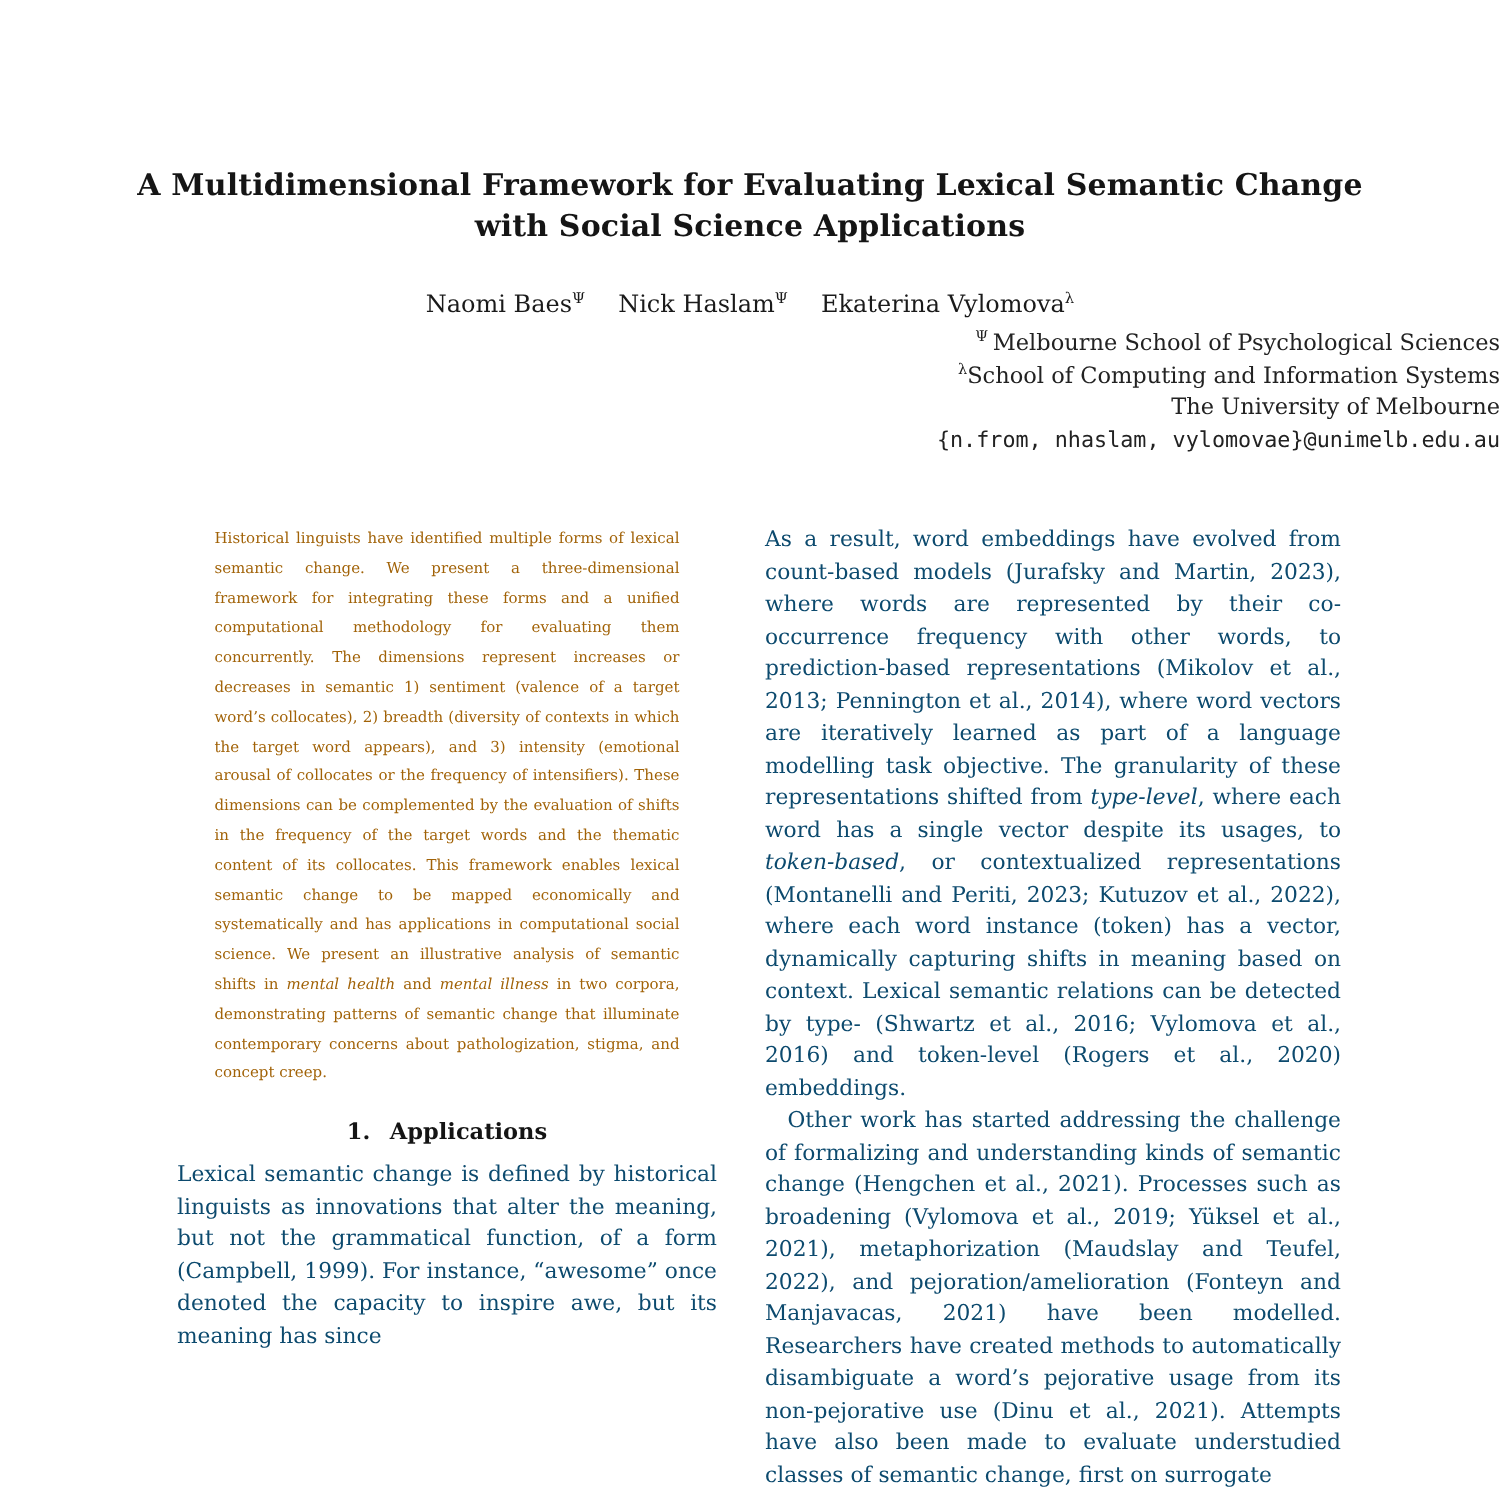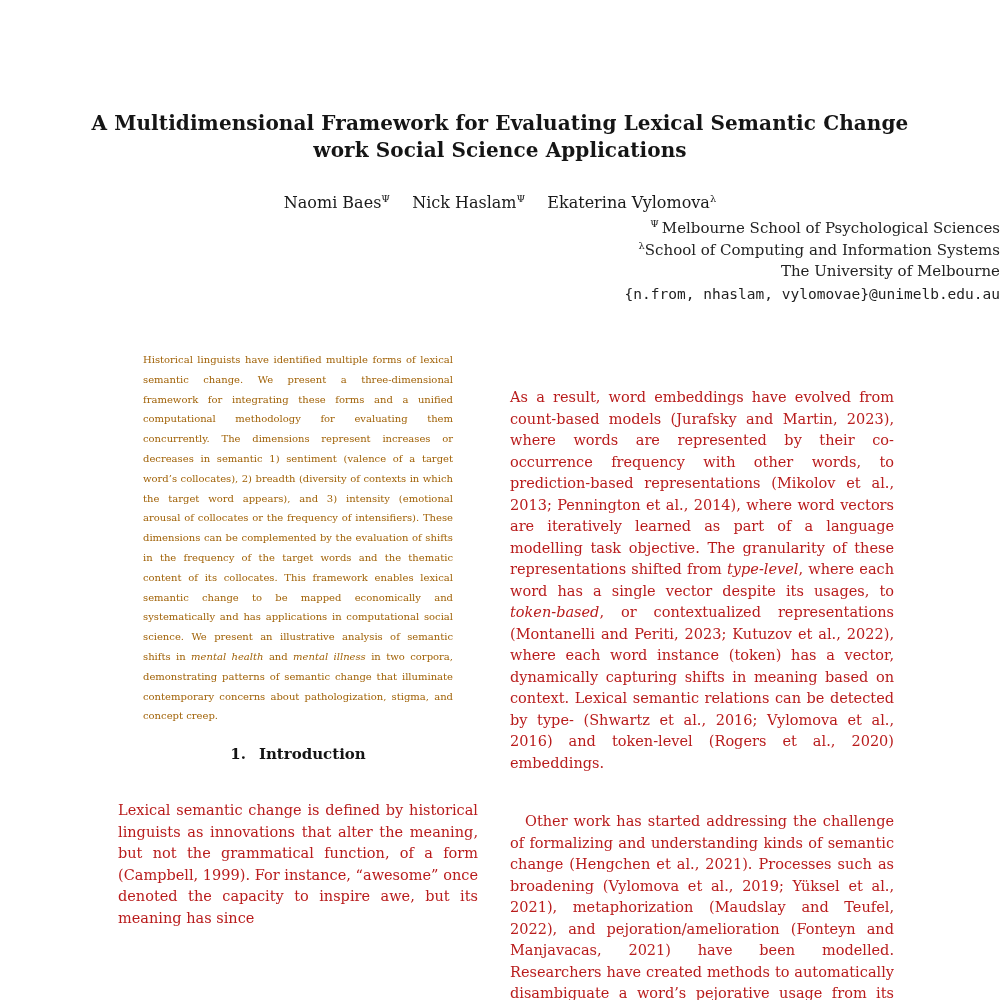--- a/index.html
+++ b/index.html
@@ -50,34 +50,34 @@
 
   
   .section-heading {
     margin-top: 19px; margin-bottom: 10px;
     text-align: center; font-weight: bold; font-size: 15px; color: #141414;
   }
   .section-number { margin-right: 13px; }
 
   
   .body-par {
-    font-size: 14.5px; line-height: 21.5px; text-align: justify; color: #b91c1c; margin-top: 37px;
+    font-size: 14.5px; line-height: 21.5px; text-align: justify; color: #0c4a6e;
   }
   .body-par.indent { text-indent: 15px; }
   .it { font-style: italic; }
   sup { line-height: 0; }
 </style>
 </head>
 <body>
 
 <div class="page">
 
   <div class="header">
     <div class="title-line">A Multidimensional Framework for Evaluating Lexical Semantic Change</div>
-    <div class="title-line">work Social Science Applications</div>
+    <div class="title-line">with Social Science Applications</div>
 
     <div class="authors">
       <span class="author"><span>Naomi Baes</span><sup>Ψ</sup></span>
       <span class="author"><span>Nick Haslam</span><sup>Ψ</sup></span>
       <span class="author"><span>Ekaterina Vylomova</span><sup>λ</sup></span>
     </div>
 
     <div class="affiliations">
       <div class="affil-line"><sup>Ψ </sup><span>Melbourne School of Psychological Sciences</span></div>
       <div class="affil-line"><sup>λ</sup><span>School of Computing and Information Systems</span></div>
@@ -87,21 +87,21 @@
   </div>
 
   <div class="columns">
 
     <div class="col-left">
       <div class="abstract-wrap">
         <div class="abstract-body"><span>Historical linguists have identified multiple forms of lexical semantic change. We present a three-dimensional framework for integrating these forms and a unified computational methodology for evaluating them concurrently. The dimensions represent increases or decreases in semantic 1) sentiment (valence of a target word’s collocates), 2) breadth (diversity of contexts in which the target word appears), and 3) intensity (emotional arousal of collocates or the frequency of intensifiers). These dimensions can be complemented by the evaluation of shifts in the frequency of the target words and the thematic content of its collocates. This framework enables lexical semantic change to be mapped economically and systematically and has applications in computational social science. We present an illustrative analysis of semantic shifts in </span><span class="it">mental health</span><span> and </span><span class="it">mental illness</span><span> in two corpora, demonstrating patterns of semantic change that illuminate contemporary concerns about pathologization, stigma, and concept creep.</span></div>
       </div>
 
       <div class="section-heading">
-        <span class="section-number">1.</span><span>Introduction</span>
+        <span class="section-number">1.</span><span>Applications</span>
       </div>
 
       <div class="body-par"><span>Lexical semantic change is defined by historical linguists as innovations that alter the meaning, but not the grammatical function, of a form (Campbell, 1999). For instance, “awesome” once denoted the capacity to inspire awe, but its meaning has since</span></div>
     </div>
 
     <div class="col-right">
       <div class="body-par"><span>As a result, word embeddings have evolved from count-based models (Jurafsky and Martin, 2023), where words are represented by their co-occurrence frequency with other words, to prediction-based representations (Mikolov et al., 2013; Pennington et al., 2014), where word vectors are iteratively learned as part of a language modelling task objective. The granularity of these representations shifted from </span><span class="it">type-level</span><span>, where each word has a single vector despite its usages, to </span><span class="it">token-based</span><span>, or contextualized representations (Montanelli and Periti, 2023; Kutuzov et al., 2022), where each word instance (token) has a vector, dynamically capturing shifts in meaning based on context. Lexical semantic relations can be detected by type- (Shwartz et al., 2016; Vylomova et al., 2016) and token-level (Rogers et al., 2020) embeddings.</span></div>
       <div class="body-par indent"><span>Other work has started addressing the challenge of formalizing and understanding kinds of semantic change (Hengchen et al., 2021). Processes such as broadening (Vylomova et al., 2019; Yüksel et al., 2021), metaphorization (Maudslay and Teufel, 2022), and pejoration/amelioration (Fonteyn and Manjavacas, 2021) have been modelled. Researchers have created methods to automatically disambiguate a word’s pejorative usage from its non-pejorative use (Dinu et al., 2021). Attempts have also been made to evaluate understudied classes of semantic change, first on surrogate</span></div>
     </div>
 

